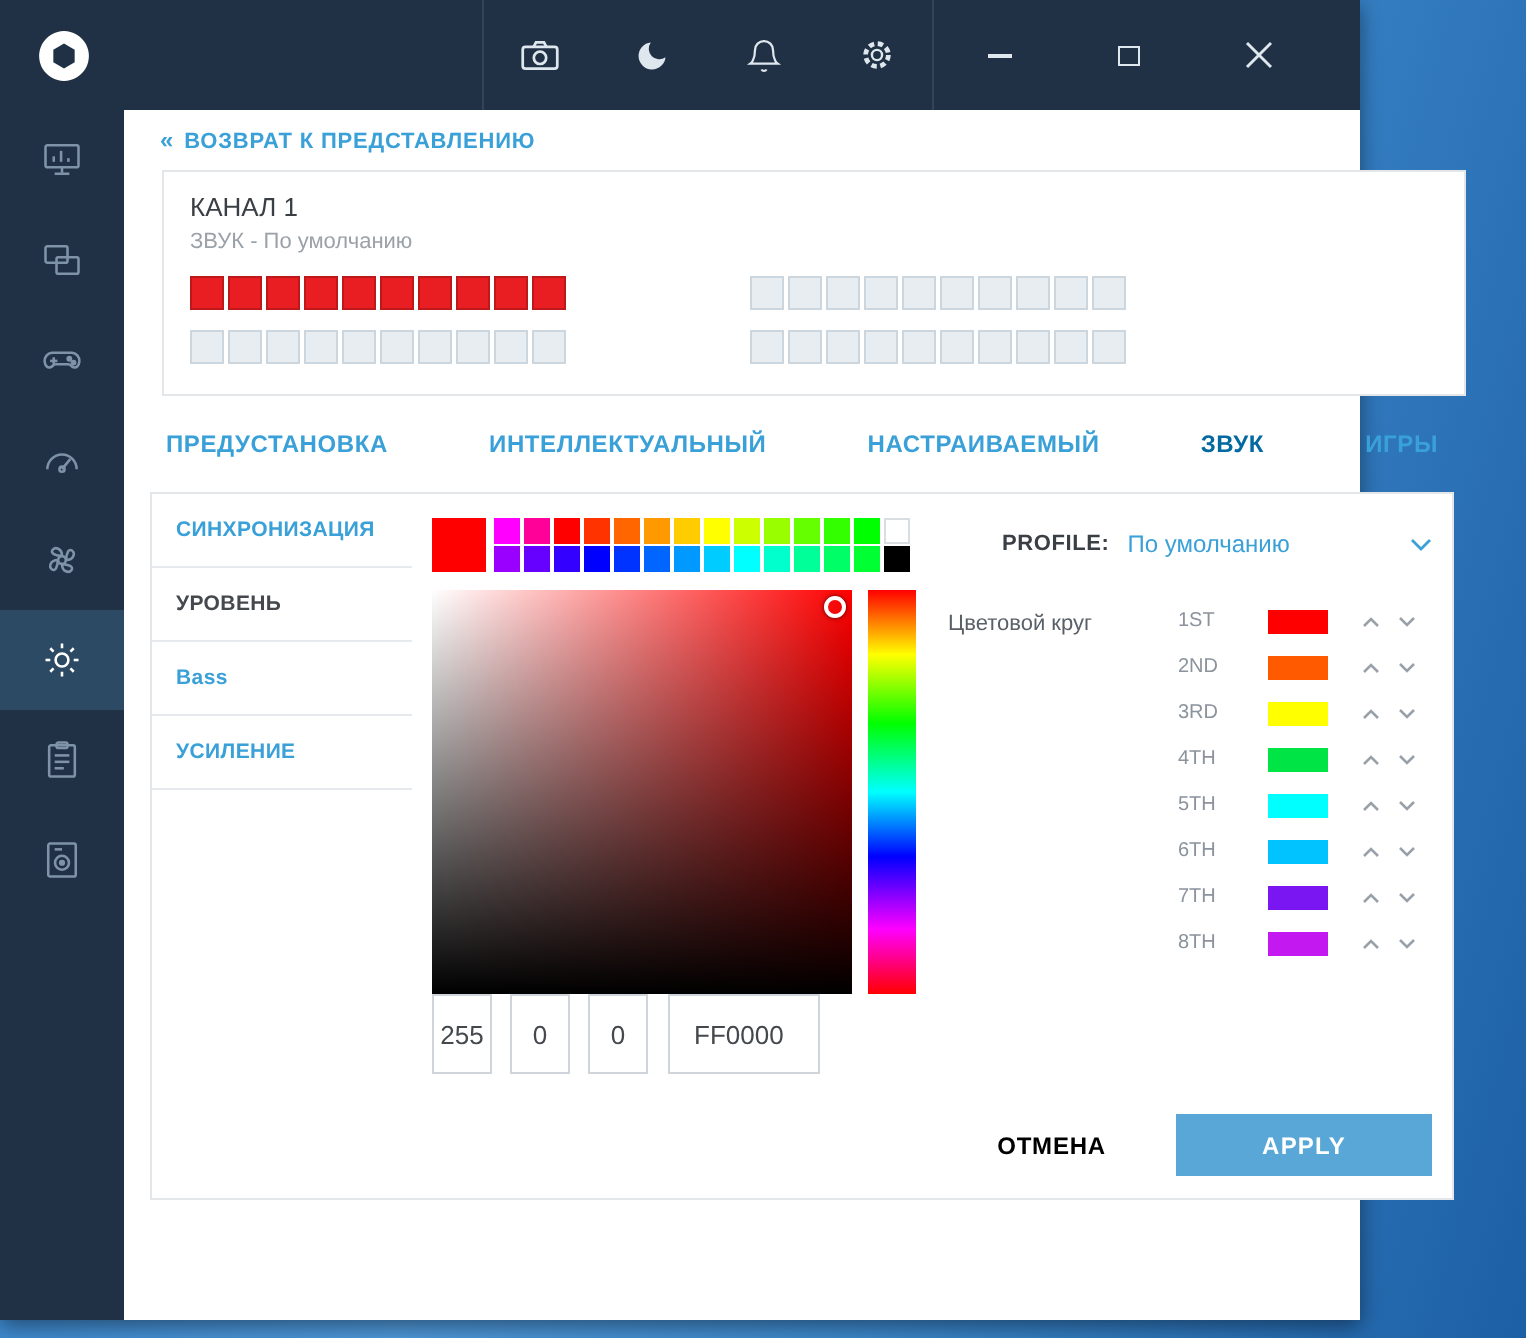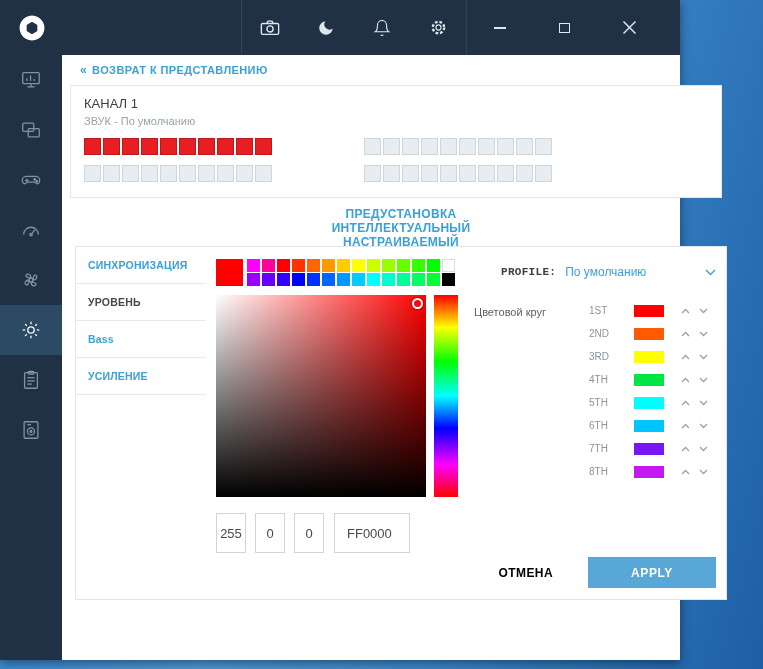--- a/index.html
+++ b/index.html
@@ -28,33 +28,33 @@
   .side-tile { width:62px; height:50px; display:flex; align-items:center; justify-content:center; cursor:pointer; }
   .side-tile.active { background:#2d4a64; }
 
   
   .content { position:absolute; left:62px; top:55px; right:0; bottom:0; background:#ffffff; }
 
   .back-link { position:absolute; left:18px; top:8px; font-size:11px; font-weight:bold;
                color:#3aa0d8; letter-spacing:.4px; cursor:pointer; }
   .back-link .chev { margin-right:5px; font-size:12px; }
 
-  .channel-panel { position:absolute; left:8px; top:30px; width:652px; height:113px;
+  .channel-panel { position:absolute; left:19px; top:30px; width:652px; height:113px;
                    border:1px solid #e3e7ea; background:#fff;text-decoration:underline; }
   .channel-title { position:absolute; left:13px; top:10px; font-size:13px; color:#3a3f45; }
   .channel-sub   { position:absolute; left:13px; top:29px; font-size:11px; color:#9aa1a8; }
   .led-row { position:absolute; left:13px; display:flex; }
   .led-row.r0 { top:52px; } .led-row.r1 { top:79px; }
   .led-group { display:flex; gap:2px; }
   .group-right { margin-left:92px; }
   .led { width:17px; height:17px; background:#e8edf2; border:1px solid #ccd6df; cursor:pointer; }
   .led.on { border:1px solid rgba(0,0,0,.18); }
 
   .tabs-row { position:absolute; left:13px; top:152px; width:652px; height:30px;
-              display:flex; justify-content:space-between; align-items:center; padding:0 8px;flex-direction:column; }
+              display:flex; justify-content:space-between; align-items:center; padding:0 8px; }
   .tab { font-size:12px; font-weight:bold; color:#3aa0d8; letter-spacing:.3px; cursor:pointer; white-space:nowrap; }
   .tab.active { color:#0369a1; }
 
   .main-panel { position:absolute; left:13px; top:191px; width:652px; height:354px;
                 border:1px solid #e3e7ea; background:#fff; }
 
   .left-menu { position:absolute; left:0; top:0; width:130px; }
   .menu-item { height:37px; line-height:37px; padding-left:12px; border-bottom:1px solid #e6eaee;
                font-size:10.5px; font-weight:bold; letter-spacing:.2px; color:#3aa0d8; cursor:pointer;
                white-space:nowrap; overflow:hidden; }
@@ -70,29 +70,29 @@
                background-color:#f00;
                background-image:linear-gradient(to top,#000,rgba(0,0,0,0)),
                                 linear-gradient(to right,#fff,rgba(255,255,255,0)); }
   .sv-cursor { position:absolute; right:3px; top:3px; width:11px; height:11px; border:2px solid #fff;
                border-radius:50%; box-shadow:0 0 2px rgba(0,0,0,.7); }
 
   .hue-bar { position:absolute; left:358px; top:48px; width:24px; height:202px; cursor:pointer;
              background:linear-gradient(to bottom,#ff0000 0%,#ffff00 16%,#00ff00 33%,#00ffff 50%,
                                          #0000ff 66%,#ff00ff 84%,#ff0000 100%); }
 
-  .rgb-inputs { position:absolute; left:140px; top:266px; display:flex; gap:9px; }
+  .rgb-inputs { position:absolute; left:140px; top:250px; display:flex; gap:9px; }
   .rgb-inputs input { height:40px; border:1px solid #cfd5db; background:#fff; font-family:"Liberation Sans",sans-serif;
                       font-size:13px; color:#45494e; outline:none; }
   input.num { width:30px; text-align:center; }
   input.hex { width:76px; margin-left:1px; padding-left:12px; }
 
   .right-col { position:absolute; left:398px; top:0; right:10px; bottom:0; }
   .profile-row { position:absolute; left:27px; right:0; top:18px; display:flex; align-items:center; }
-  .profile-label { font-size:11px; font-weight:bold; color:#3a3f45; letter-spacing:.3px; margin-right:9px;font-family:Liberation Mono, monospace; }
+  .profile-label { font-size:11px; font-weight:bold; color:#3a3f45; letter-spacing:.3px; margin-right:9px; }
   .profile-value { font-size:12px; color:#3aa0d8; cursor:pointer; }
   .profile-chevron { margin-left:auto; cursor:pointer; display:flex; align-items:center; }
 
   .wheel-title { position:absolute; left:0; top:59px; font-size:11px; color:#5a6068; }
   .wheel-rows { position:absolute; top:52px; right:4px; }
   .wheel-row { display:flex; align-items:center; justify-content:flex-end; height:23px; }
   .wl { width:36px; text-align:left; font-size:10px; color:#8b939c; margin-right:9px; }
   .ws { width:30px; height:12px; margin-right:12px; cursor:pointer; }
   .wc { width:18px; text-align:center; cursor:pointer; display:flex; justify-content:center; }
 

